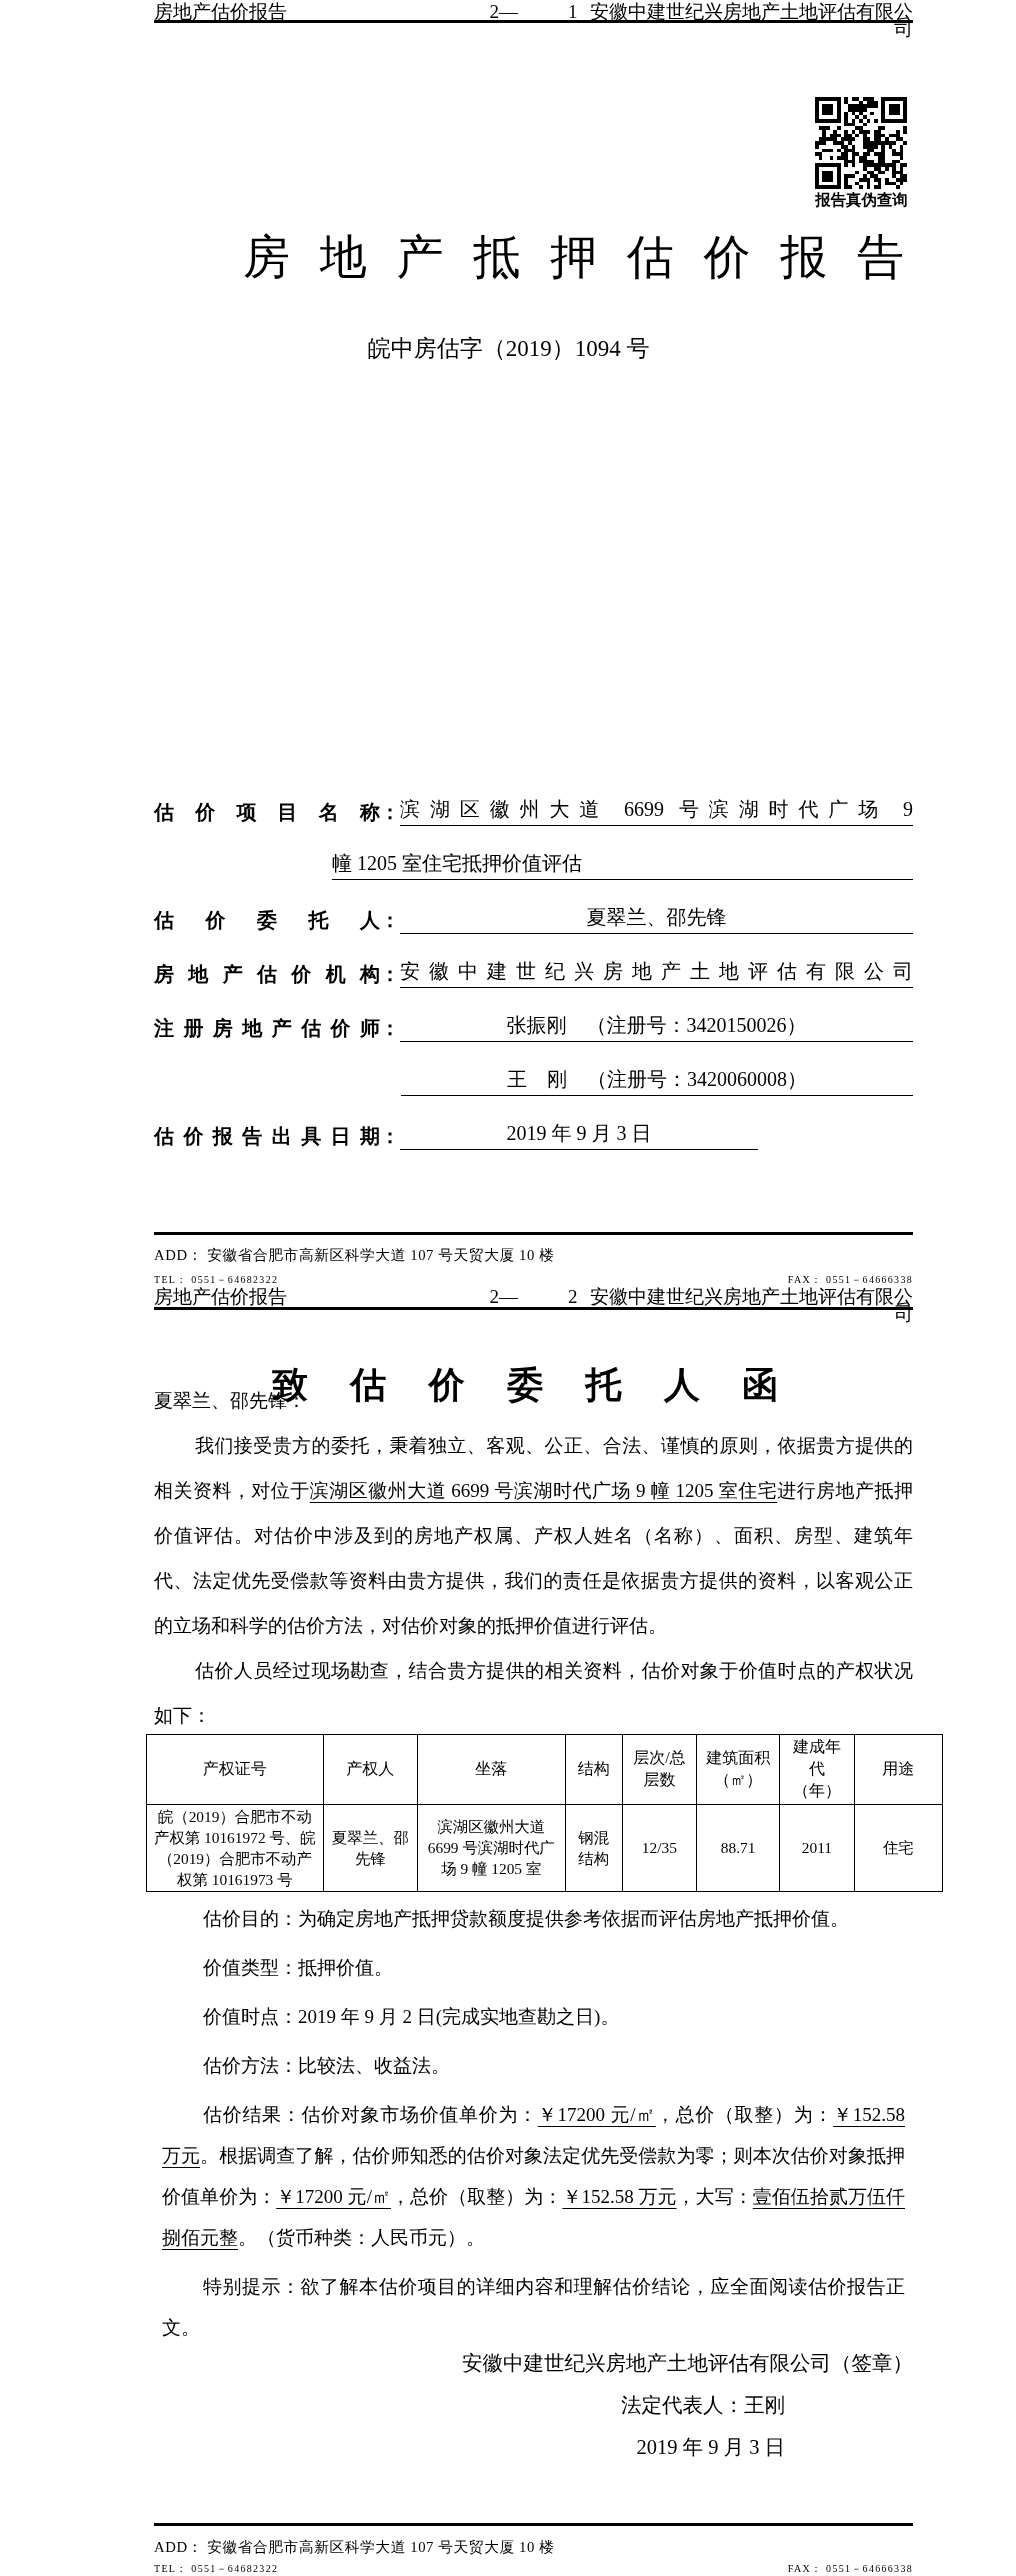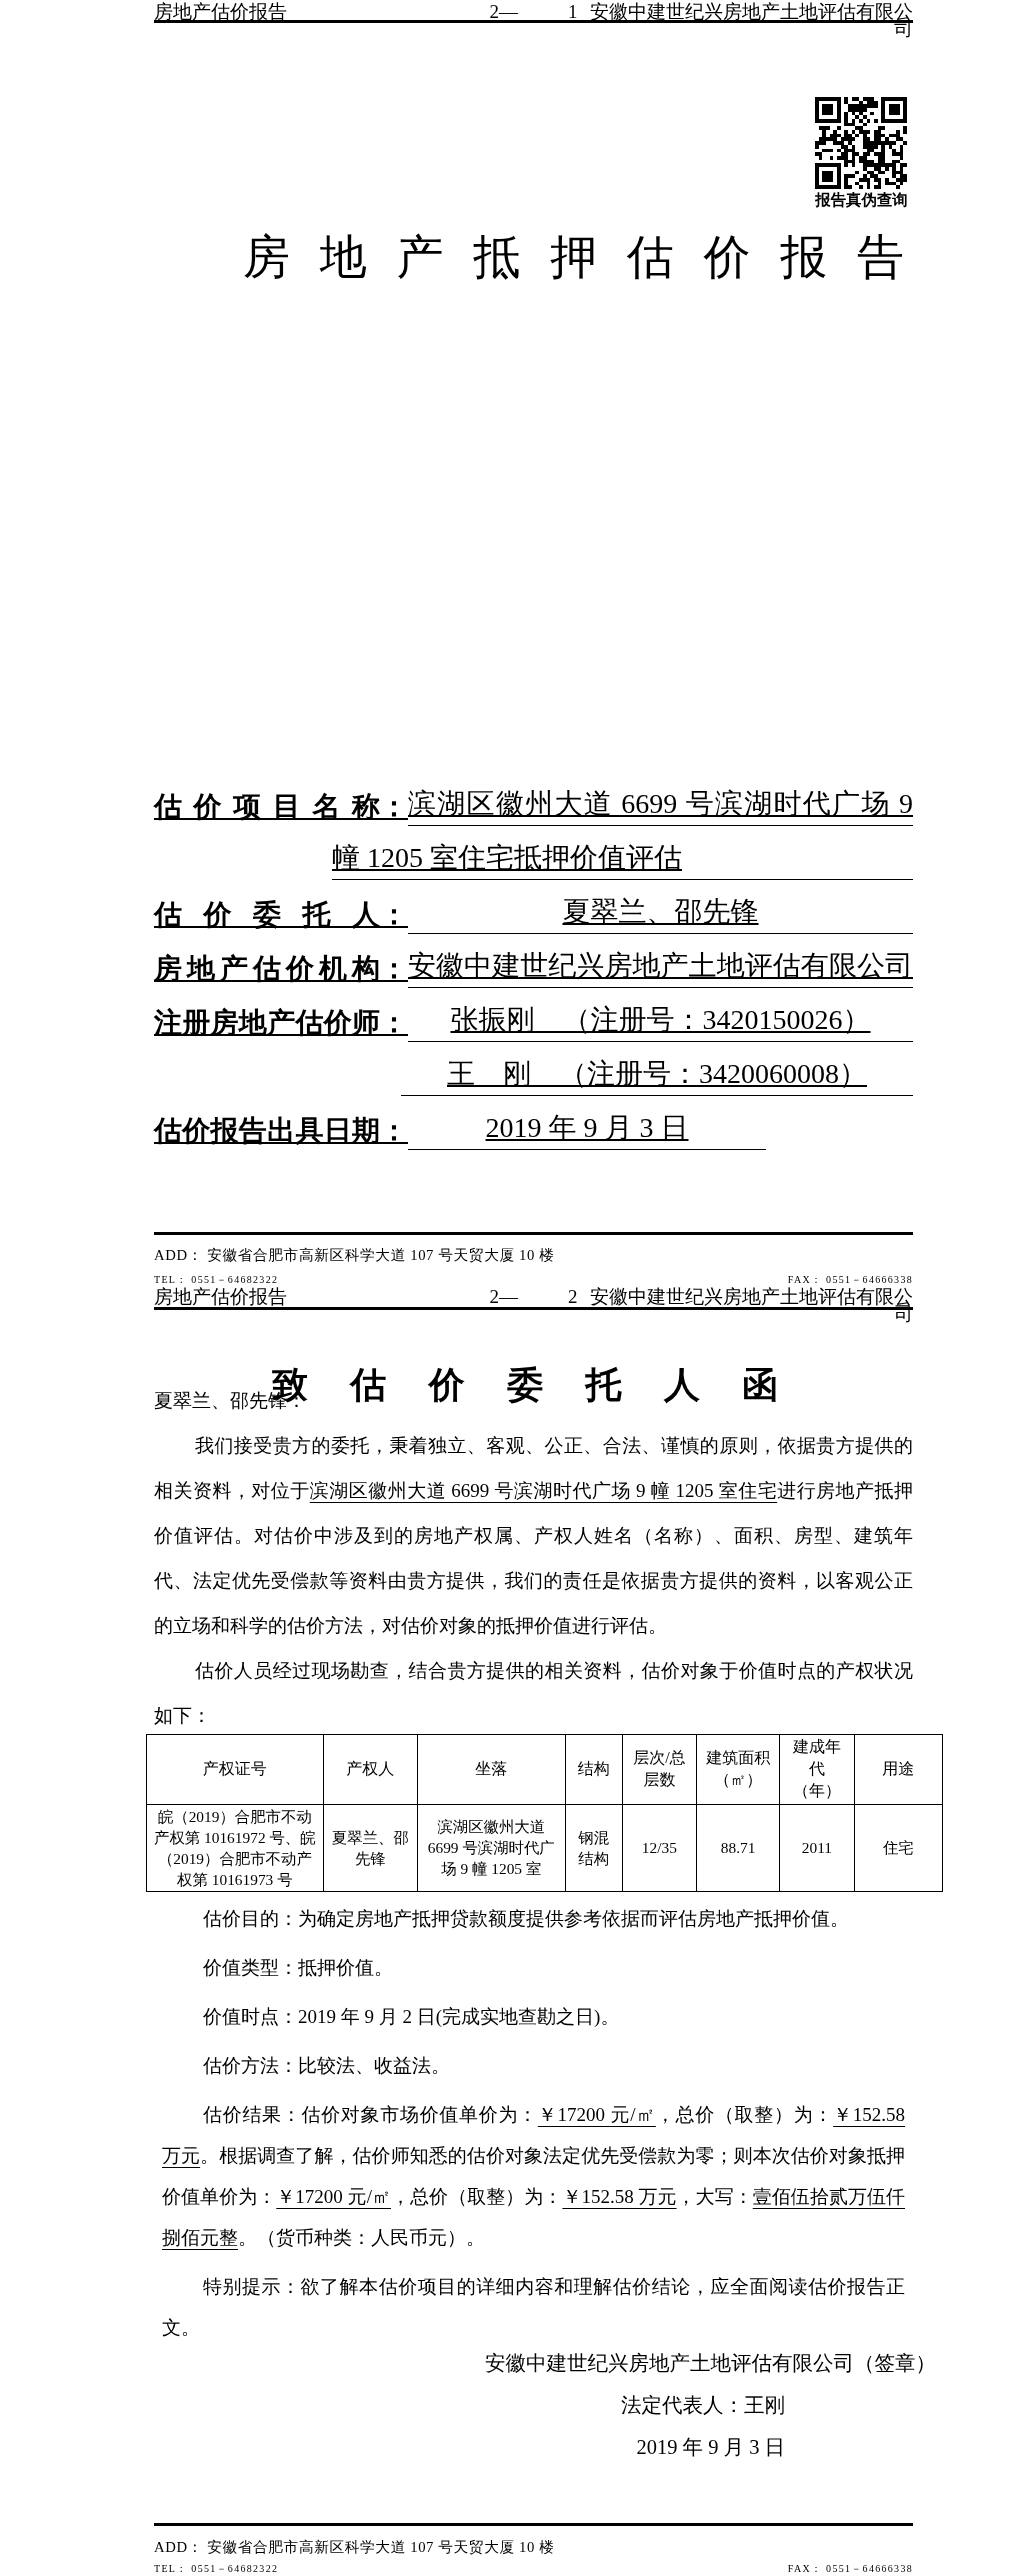--- a/index.html
+++ b/index.html
@@ -18,21 +18,21 @@
   .foottel{left:154px;width:759px;display:flex;justify-content:space-between;font-size:10px;letter-spacing:1.3px;}
   
   .qrbox{left:815px;width:92px;height:92px;}
   .qrcap{left:813px;width:97px;text-align:center;font-size:15.4px;font-weight:bold;}
   
   .doctitle{left:154px;width:759px;text-align:right;font-size:47px;font-weight:normal;letter-spacing:9px;white-space:nowrap;}
   .docno{left:0;width:1017px;text-align:center;font-size:23px;}
   .lettertitle{left:154px;width:759px;text-align:center;font-size:36px;font-weight:bold;letter-spacing:16.7px;white-space:nowrap;margin-top:41px;}
   
   .form{left:154px;width:759px;}
-  .frow{display:flex;align-items:flex-end;height:54px;font-size:28px;text-decoration:underline;}
+  .frow{display:flex;align-items:flex-end;height:54px;font-size:20px;}
   .flabel{width:226px;font-weight:bold;text-align:justify;text-align-last:justify;}
   .fcolon{font-weight:bold;}
   .fline{flex:1;border-bottom:1.3px solid #000;padding-bottom:1.9px;white-space:nowrap;}
   .fjust{text-align:justify;text-align-last:justify;}
   .fcenter{text-align:center;}
   .fspacer{width:178px;}
   .fspacer2{width:247px;}
   .fshort{flex:0 0 358px;border-bottom:1.3px solid #000;padding-bottom:1.9px;text-align:center;white-space:nowrap;}
   
   .letter{left:154px;width:759px;font-size:19px;line-height:45px;text-align:justify;}
@@ -391,20 +391,21 @@
         <rect x="12" y="24" width="1" height="1" fill="#000"></rect>
         <rect x="14" y="24" width="1" height="1" fill="#000"></rect>
         <rect x="16" y="24" width="1" height="1" fill="#000"></rect>
         <rect x="17" y="24" width="1" height="1" fill="#000"></rect>
         <rect x="22" y="24" width="1" height="1" fill="#000"></rect>
       </svg>
   </div>
   <div class="abs qrcap" style="top:190px">报告真伪查询</div>
 
   <div class="abs doctitle" style="top:226px">房 地 产 抵 押 估 价 报 告</div>
+  <div class="abs docno" style="top:333px">皖中房估字（2019）1094 号</div>
 
   <div class="abs form" style="top:772px">
     <div class="frow">
       <span class="flabel">估价项目名称</span>
       <span class="fcolon">：</span>
       <span class="fline fjust">滨湖区徽州大道 6699 号滨湖时代广场 9</span>
     </div>
     <div class="frow">
       <span class="fspacer"></span>
       <span class="fline">幢 1205 室住宅抵押价值评估</span>
@@ -498,21 +499,21 @@
 
   <div class="abs items" style="top:1890px">
     <p><span class="b">估价目的：</span><span>为确定房地产抵押贷款额度提供参考依据而评估房地产抵押价值。</span></p>
     <p><span class="b">价值类型：</span><span>抵押价值。</span></p>
     <p><span class="b">价值时点：</span><span>2019 年 9 月 2 日(完成实地查勘之日)。</span></p>
     <p><span class="b">估价方法：</span><span>比较法、收益法。</span></p>
     <p><span class="b">估价结果：</span><span>估价对象市场价值单价为：</span><span class="b uline">￥17200 元/㎡</span><span>，总价（取整）为：</span><span class="b uline">￥152.58 万元</span><span>。根据调查了解，估价师知悉的估价对象法定优先受偿款为</span><span class="b">零</span><span>；则本次估价对象</span><span class="b">抵押价值单价为：</span><span class="b uline">￥17200 元/㎡</span><span class="b">，总价（取整）为：</span><span class="b uline">￥152.58 万元</span><span class="b">，大写：</span><span class="b uline">壹佰伍拾贰万伍仟捌佰元整</span><span>。（货币种类：人民币元）。</span></p>
     <p><span class="b">特别提示：</span><span>欲了解本估价项目的详细内容和理解估价结论，应全面阅读估价报告正文。</span></p>
   </div>
 
-  <div class="abs sig" style="top:2349px;right:81px">安徽中建世纪兴房地产土地评估有限公司（签章）</div>
+  <div class="abs sig" style="top:2349px;right:104px">安徽中建世纪兴房地产土地评估有限公司（签章）</div>
   <div class="abs sig" style="top:2391px;right:232px">法定代表人：王刚</div>
   <div class="abs sig" style="top:2433px;right:232px">2019 年 9 月 3 日</div>
 
   <div class="abs hrule" style="top:2523px"></div>
   <div class="abs footaddr" style="top:2538px">ADD： 安徽省合肥市高新区科学大道 107 号天贸大厦 10 楼</div>
   <div class="abs foottel" style="top:2562px">
     <span>TEL： 0551－64682322</span>
     <span>FAX： 0551－64666338</span>
   </div>
 

